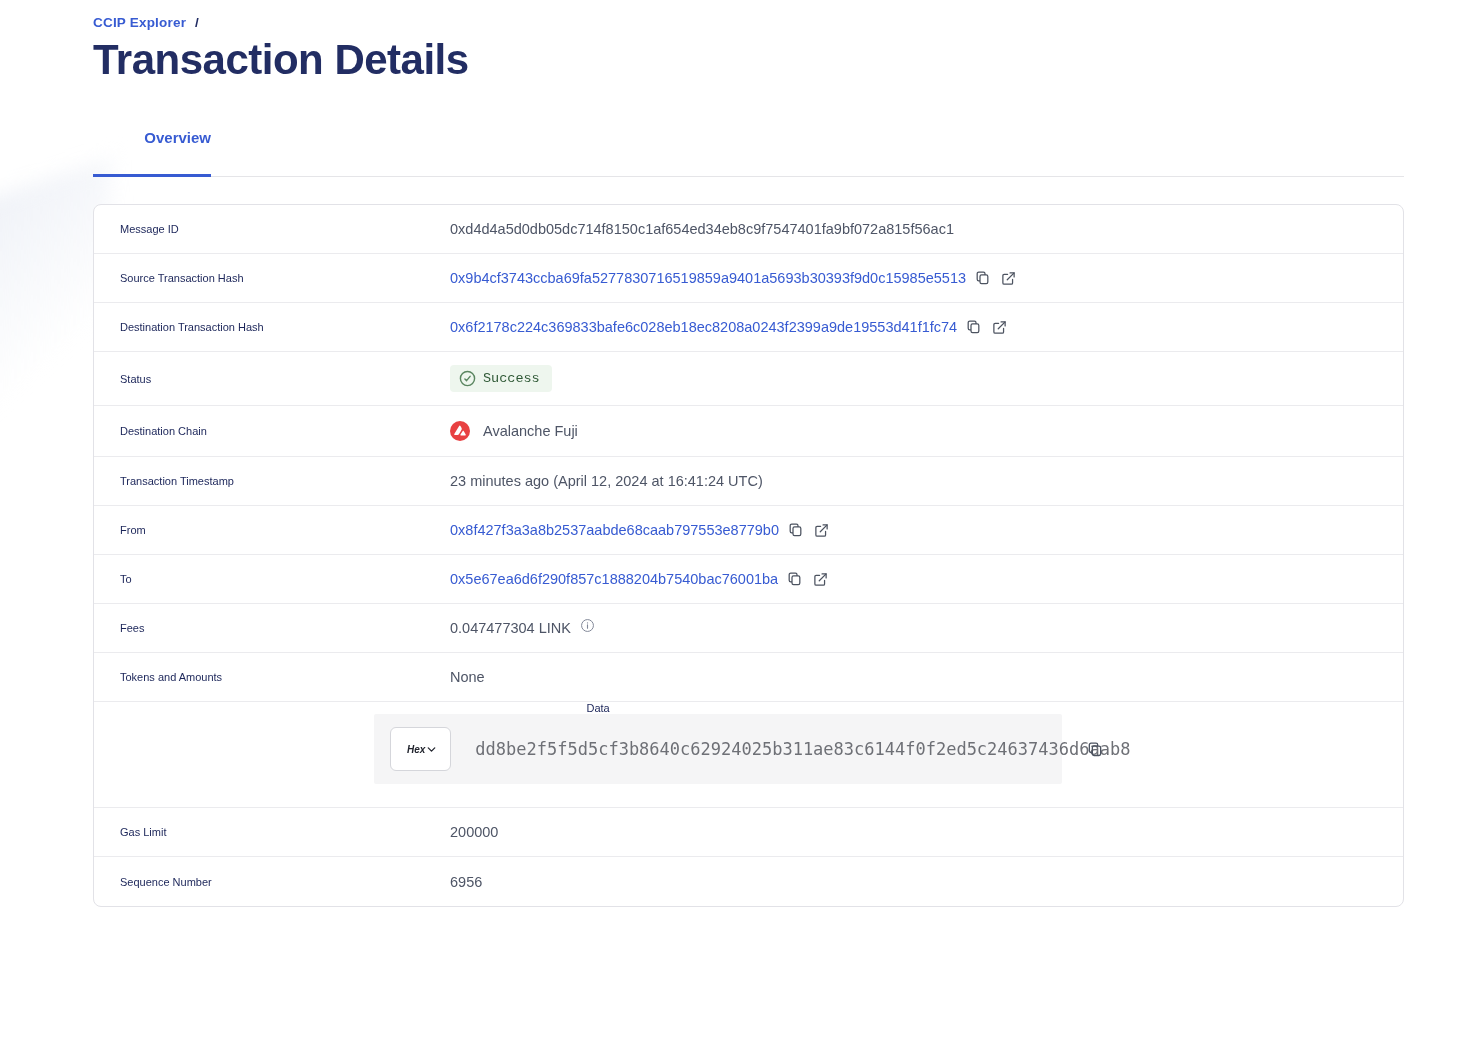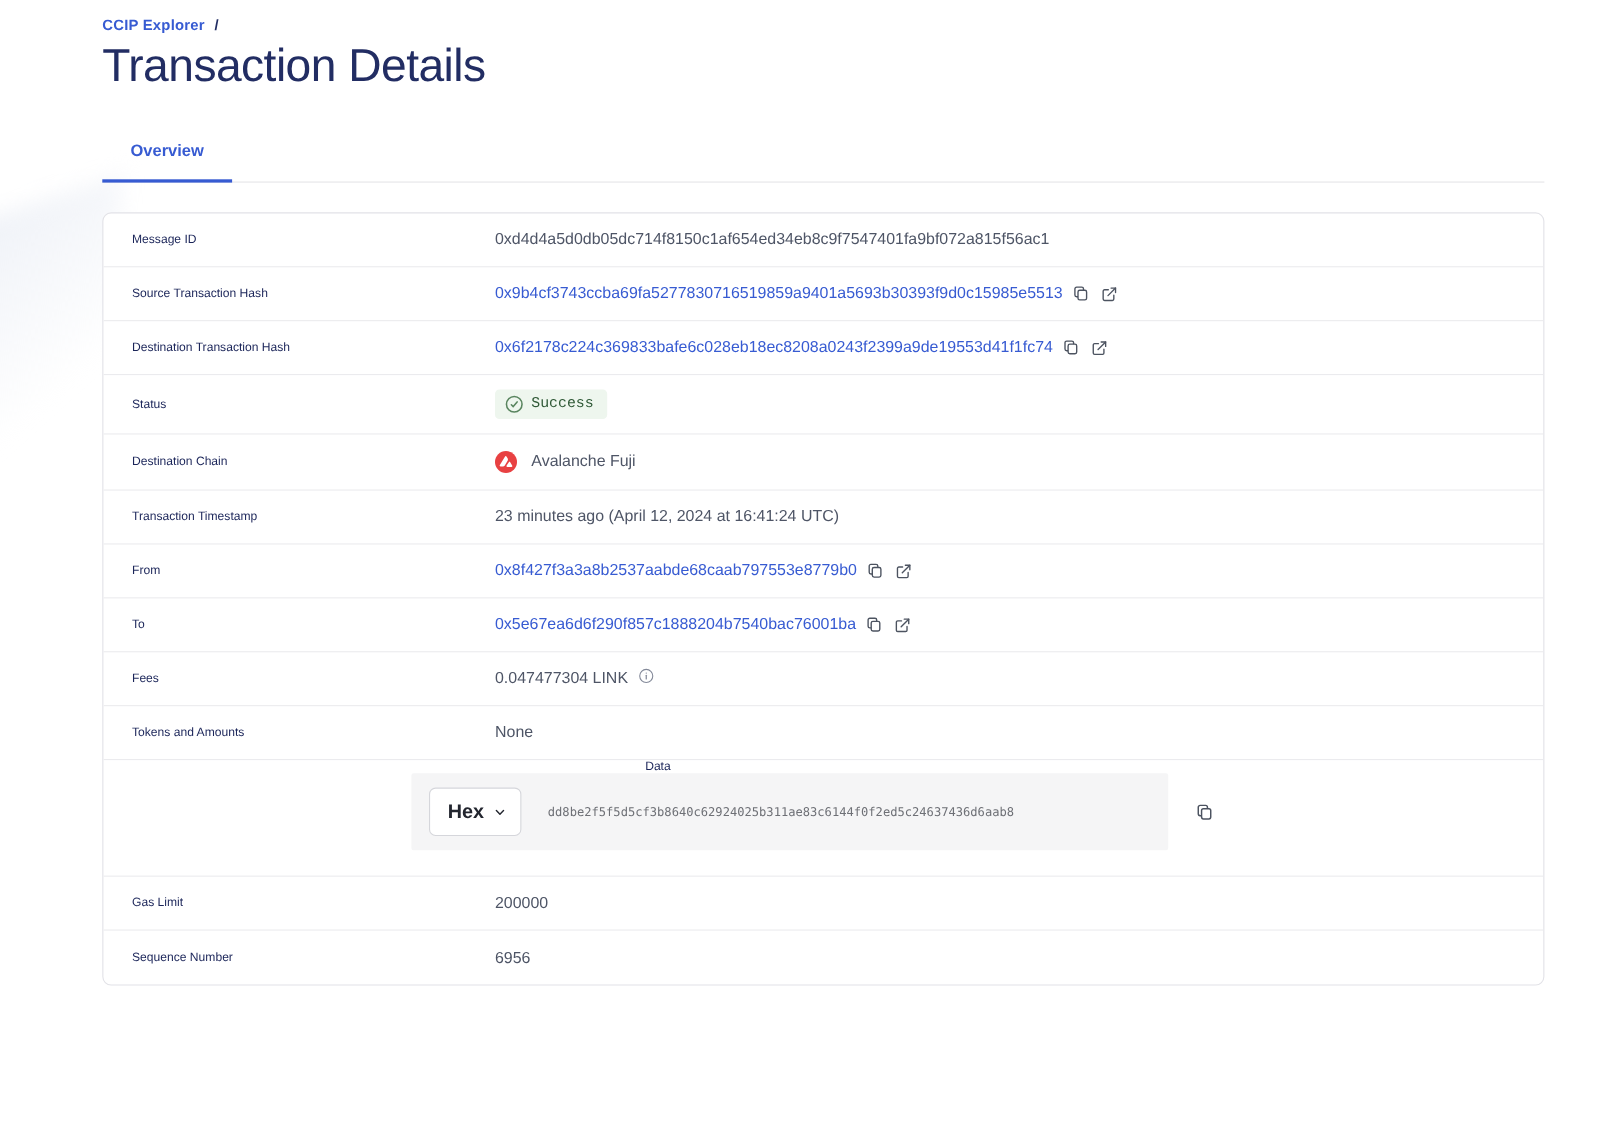--- a/index.html
+++ b/index.html
@@ -8,25 +8,25 @@
   .decor { position:absolute; top:185px; left:-50px; width:160px; height:280px;
     background:linear-gradient(150deg, #eef1f7 0%, rgba(255,255,255,0) 65%);
     filter:blur(10px); transform:skewY(-18deg); pointer-events:none; }
 
   .content { position:relative; padding:15px 66px 0 93px; }
 
   .breadcrumb { font-size:13.5px; font-weight:700; letter-spacing:.2px; }
   .crumb-link { color:var(--link-blue); text-decoration:none; cursor:pointer; }
   .crumb-sep  { color:var(--title-navy); margin-left:5px; }
 
-  .page-title { margin-top:8px; font-size:42px; line-height:1.05; font-weight:400;
+  .page-title { margin-top:8px; font-size:42px; line-height:1.05; font-weight:700;
     letter-spacing:-0.5px; color:var(--title-navy); }
 
   .tabbar { margin-top:47px; border-bottom:1px solid #e5e5e8; }
-  .tab { display:inline-block; width:118px; text-align:center; padding-bottom:17px;
+  .tab { display:inline-block; width:118px; text-align:right; padding-bottom:28px;
     font-size:15px; font-weight:700; color:var(--link-blue);
     border-bottom:3px solid var(--link-blue); margin-bottom:-1px; cursor:pointer; }
 
   .card { margin-top:27px; border:1px solid #e2e2e7; border-radius:8px; overflow:hidden; background:#fff; }
 
   .row { display:flex; align-items:center; min-height:49px; border-bottom:1px solid #ebebee; padding-right:20px; }
   .row:last-child { border-bottom:none; }
   .row-status { min-height:54px; }
   .row-chain  { min-height:51px; }
   .row-data   { min-height:106px;flex-direction:column; }
@@ -42,24 +42,24 @@
   .badge { display:inline-flex; align-items:center; gap:7px; background:var(--success-bg);
     border-radius:4px; padding:5px 12px 5px 9px; color:var(--success-green); font-size:13.5px;font-family:Liberation Mono, monospace; }
 
   .chain { display:inline-flex; align-items:center; gap:13px; }
   .chain-icon { display:inline-flex; align-items:center; }
 
   .fees { display:inline-flex; align-items:center; gap:9px; }
 
   .data-box { display:flex; align-items:center; gap:24px; width:688px; height:70px;
     background:#f5f5f6; padding:0 16px; border-radius:2px; }
-  .select { display:flex; align-items:center; justify-content:space-between; width:84px; height:44px;
+  .select { display:flex; align-items:center; justify-content:space-between; width:107px; height:44px;
     background:#fff; border:1px solid #d5d6db; border-radius:6px; padding:0 12px 0 16px;
-    font-family:inherit; font-size:18px; font-weight:700; color:#23262f; cursor:pointer; }
-  .hex-text { font-family:"DejaVu Sans Mono", monospace; font-size:11px; color:#6e7076; white-space:nowrap; }
+    font-family:inherit; font-size:10px; font-weight:700; color:#23262f; cursor:pointer;font-style:italic; }
+  .hex-text { font-family:"DejaVu Sans Mono", monospace; font-size:17px; color:#6e7076; white-space:nowrap; }
   .data-copy { margin-left:16px; }
 </style>
 </head>
 <body>
 
 <div class="decor"></div>
 
 <div class="content">
 
   <div class="breadcrumb">

